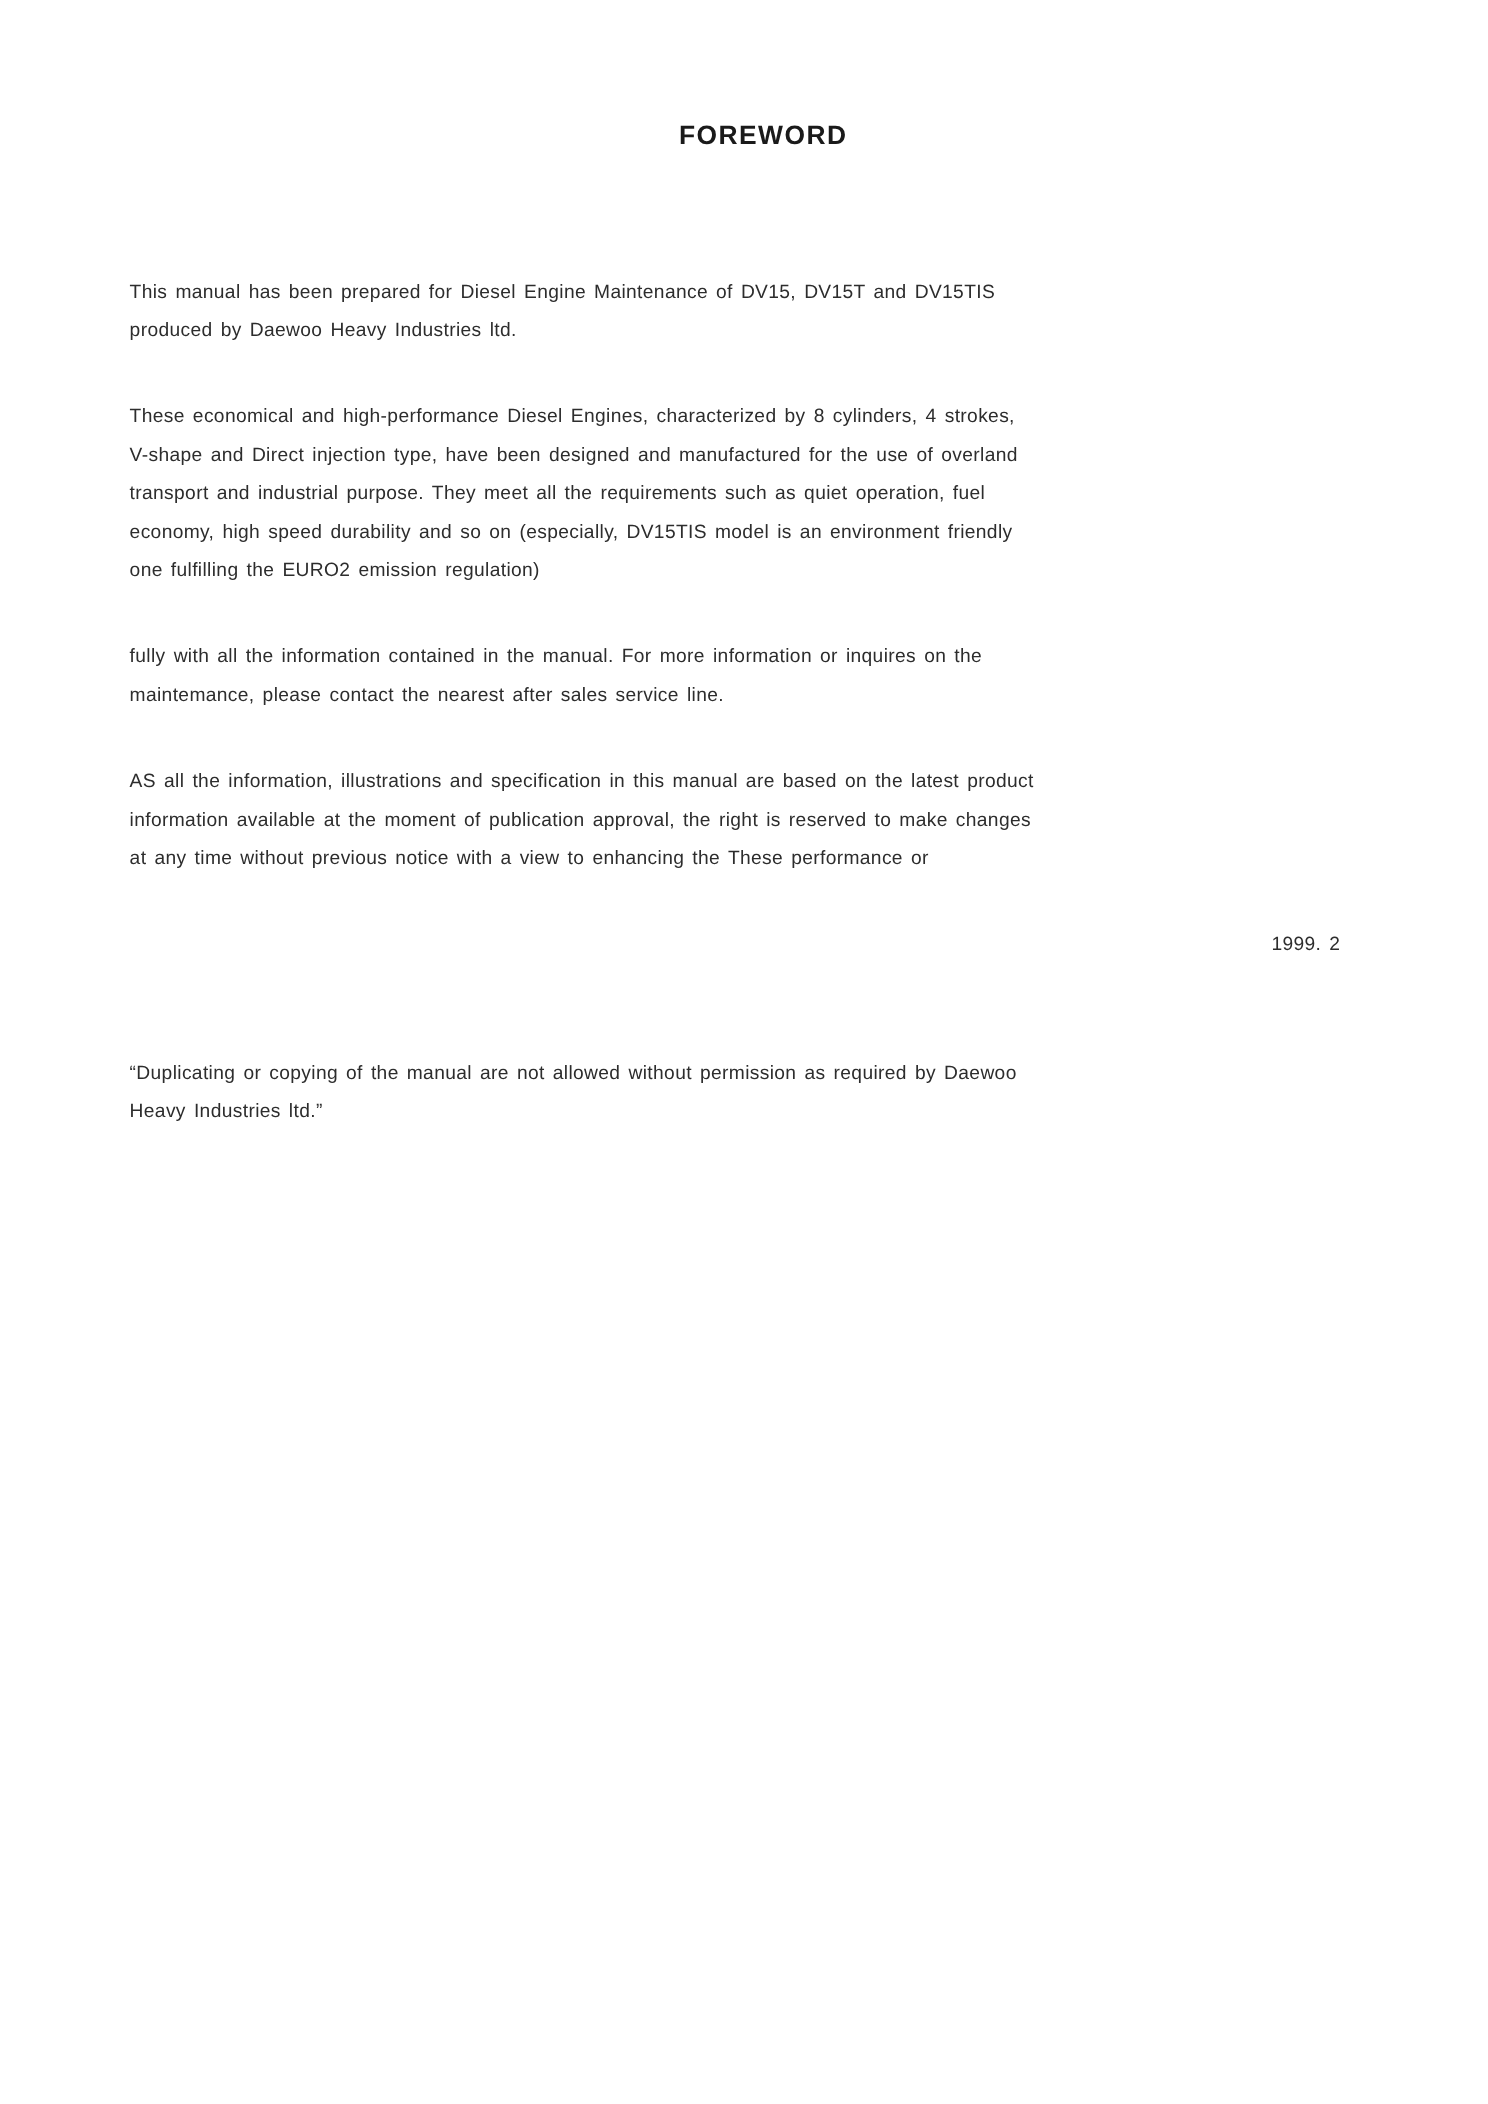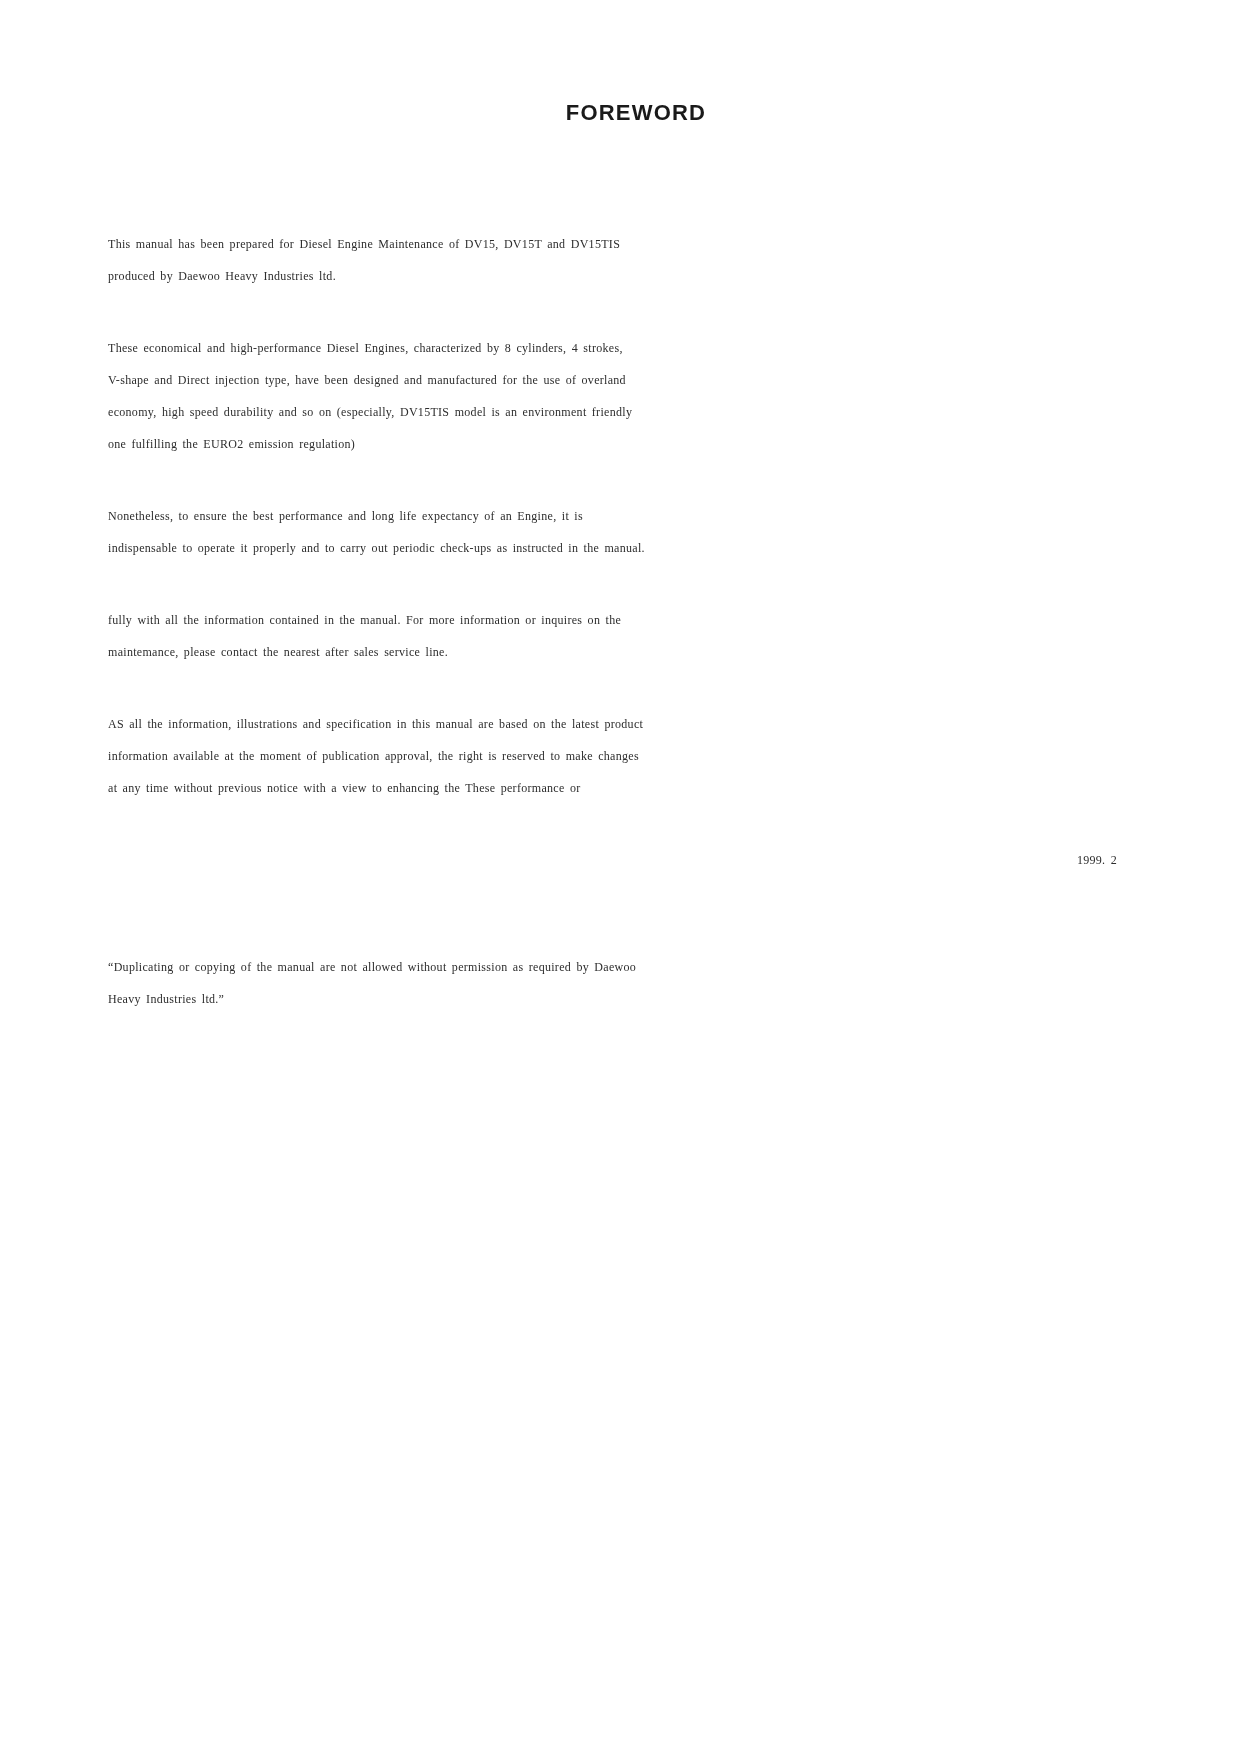--- a/index.html
+++ b/index.html
@@ -25,25 +25,24 @@
     font-weight: bold;
     letter-spacing: 1.2px;
     color: #1a1a1a;
   }
 
   .doc-body {
     position: absolute;
     left: 108px;
     top: 228px;
     width: 1009px;
-    font-size: 12px;
+    font-size: 16px;
     color: #2d2d2d;
     letter-spacing: 0.3px;
     word-spacing: 2px;
-    font-family: Liberation Serif, serif;
   }
 
   .para { margin-bottom: 40px; }
   .line { line-height: 32px; white-space: nowrap; }
 
   .pub-date {
     margin-top: 40px;
     text-align: right;
     line-height: 32px;
     white-space: nowrap;
@@ -61,28 +60,25 @@
   <div class="doc-body">
 
     <div class="para">
       <div class="line">This manual has been prepared for Diesel Engine Maintenance of DV15, DV15T and DV15TIS</div>
       <div class="line">produced by Daewoo Heavy Industries ltd.</div>
     </div>
 
     <div class="para">
       <div class="line">These economical and high-performance Diesel Engines, characterized by 8 cylinders, 4 strokes,</div>
       <div class="line">V-shape and Direct injection type, have been designed and manufactured for the use of overland</div>
+      <div class="line">transport and industrial purpose. They meet all the requirements such as quiet operation, fuel</div>
       <div class="line">economy, high speed durability and so on (especially, DV15TIS model is an environment friendly</div>
       <div class="line">one fulfilling the EURO2 emission regulation)</div>
     </div>
 
-    <div class="para">
-      <div class="line">Nonetheless, to ensure the best performance and long life expectancy of an Engine, it is</div>
-      <div class="line">indispensable to operate it properly and to carry out periodic check-ups as instructed in the manual.</div>
-    </div>
 
     <div class="para">
       <div class="line">fully with all the information contained in the manual. For more information or inquires on the</div>
       <div class="line">maintemance, please contact the nearest after sales service line.</div>
     </div>
 
     <div class="para">
       <div class="line">AS all the information, illustrations and specification in this manual are based on the latest product</div>
       <div class="line">information available at the moment of publication approval, the right is reserved to make changes</div>
       <div class="line">at any time without previous notice with a view to enhancing the These performance or</div>

